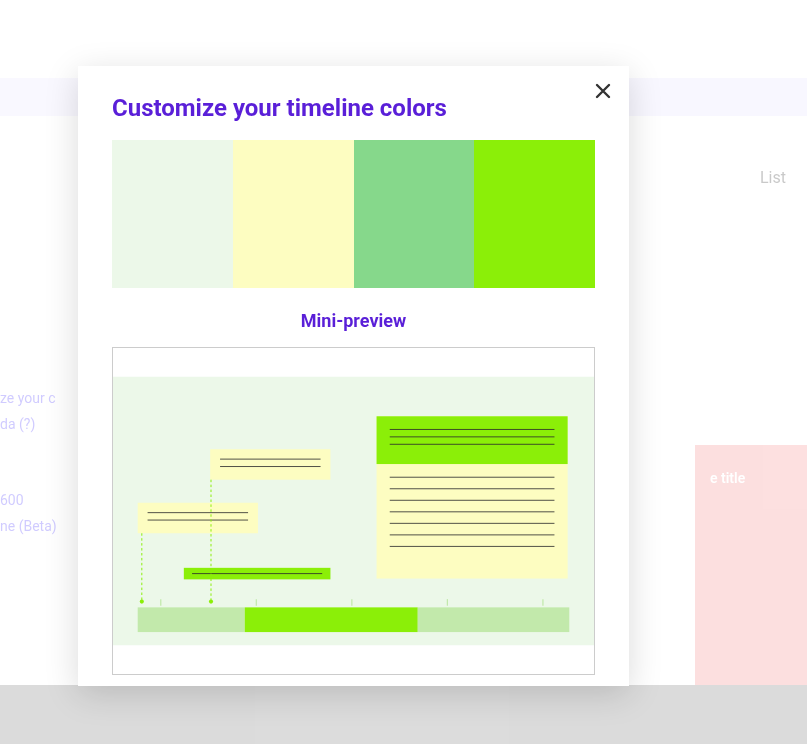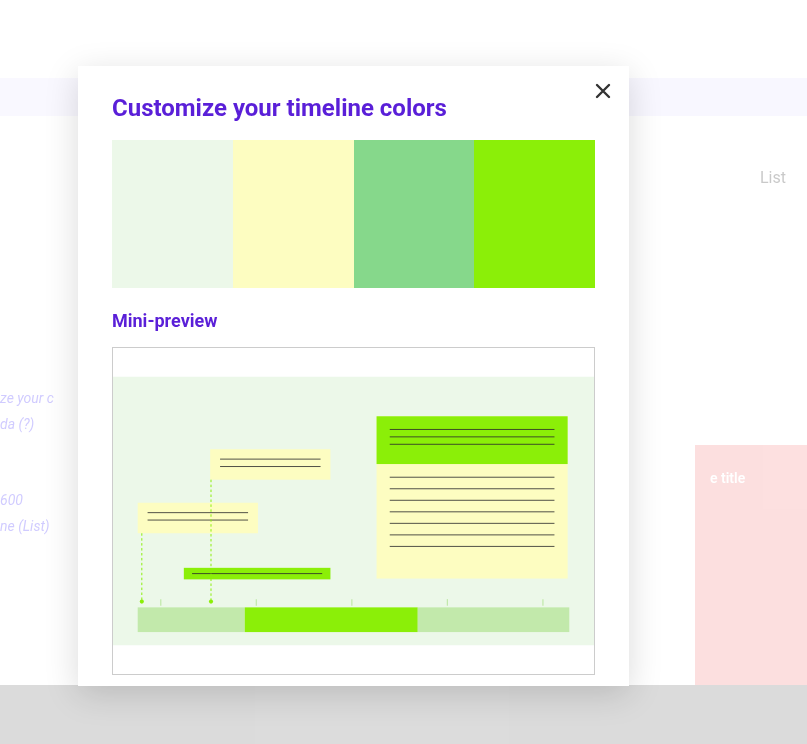--- a/index.html
+++ b/index.html
@@ -51,21 +51,20 @@
       height: 60px;
       background: #9b9b9b;
     }
     .bg-left-col {
       position: absolute;
       left: 0;
       top: 380px;
       width: 80px;
       color: #7a6cff;
       font-size: 14px;
-      font-style: italic;
     }
     .bg-left-col div { margin: 10px 0; }
     .bg-list {
       position: absolute;
       top: 168px;
       left: 760px;
       color: #666;
       font-size: 16px;
     }
 
@@ -112,20 +111,21 @@
     .swatch {
       flex: 1;
       cursor: pointer;
     }
 
     .subheading {
       color: #5a1fd8;
       font-size: 18px;
       font-weight: 700;
       margin-bottom: 16px;
+      text-align: center;
     }
 
     .preview {
       width: 100%;
       height: 328px;
       border: 1px solid #ccc;
       position: relative;
       overflow: hidden;
     }
     .pv-svg {
@@ -140,21 +140,21 @@
 <div class="bg-layer">
   <div class="bg-band-top"></div>
   <div class="bg-list">List</div>
   <div class="bg-right-red"></div>
   <div class="bg-right-red-text">e title</div>
   <div class="bg-left-col">
     <div>ze your c</div>
     <div>da  (?)</div>
     <div style="height:40px"></div>
     <div>600</div>
-    <div>ne (List)</div>
+    <div>ne (Beta)</div>
   </div>
   <div class="bg-bottom-photo"></div>
 </div>
 
 <div class="modal">
   <button class="modal-close" aria-label="Close">
     <span>
       <svg viewBox="0 0 16 16">
           <path d="M2 2 L14 14 M14 2 L2 14" stroke="#333" stroke-width="2.4" stroke-linecap="round" fill="none"></path>
         </svg>

